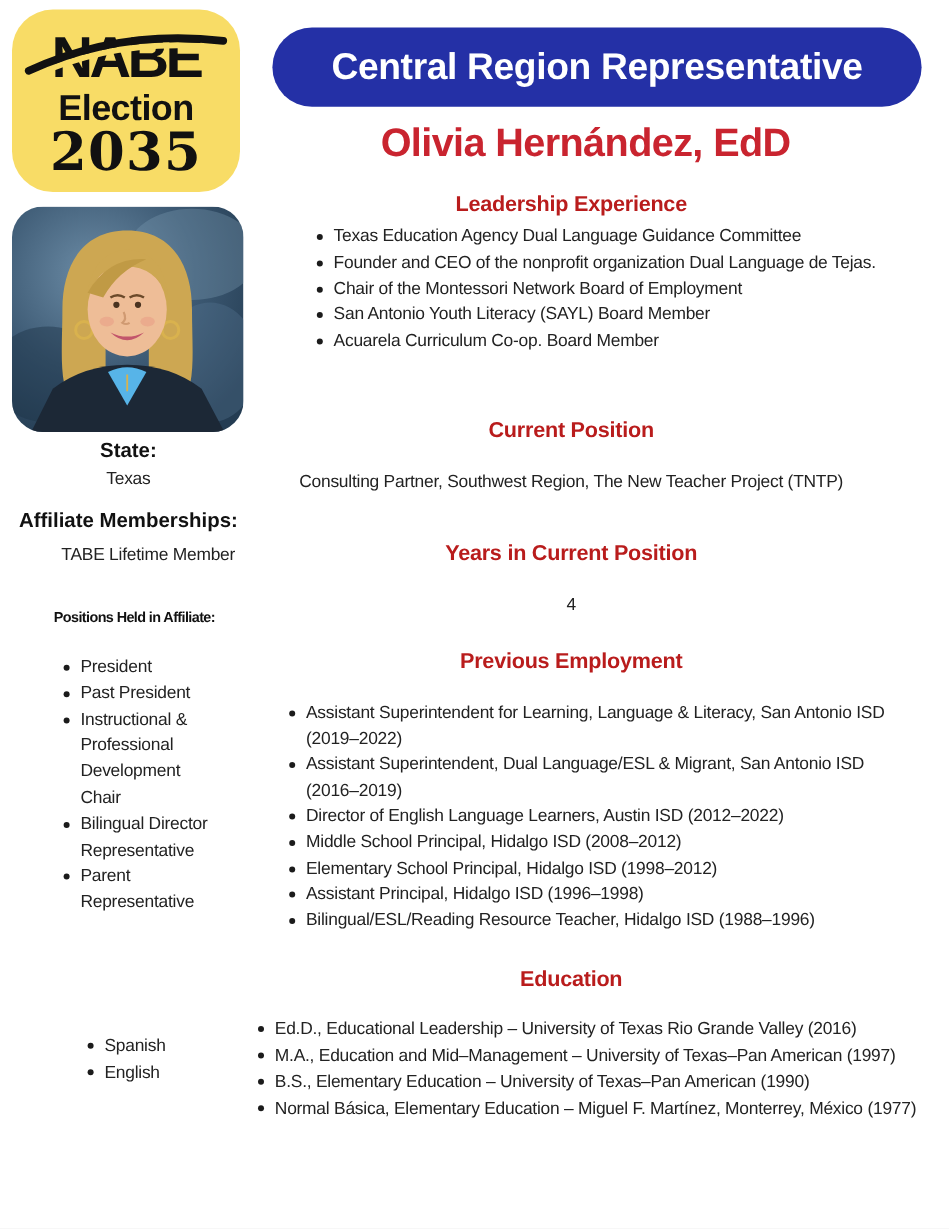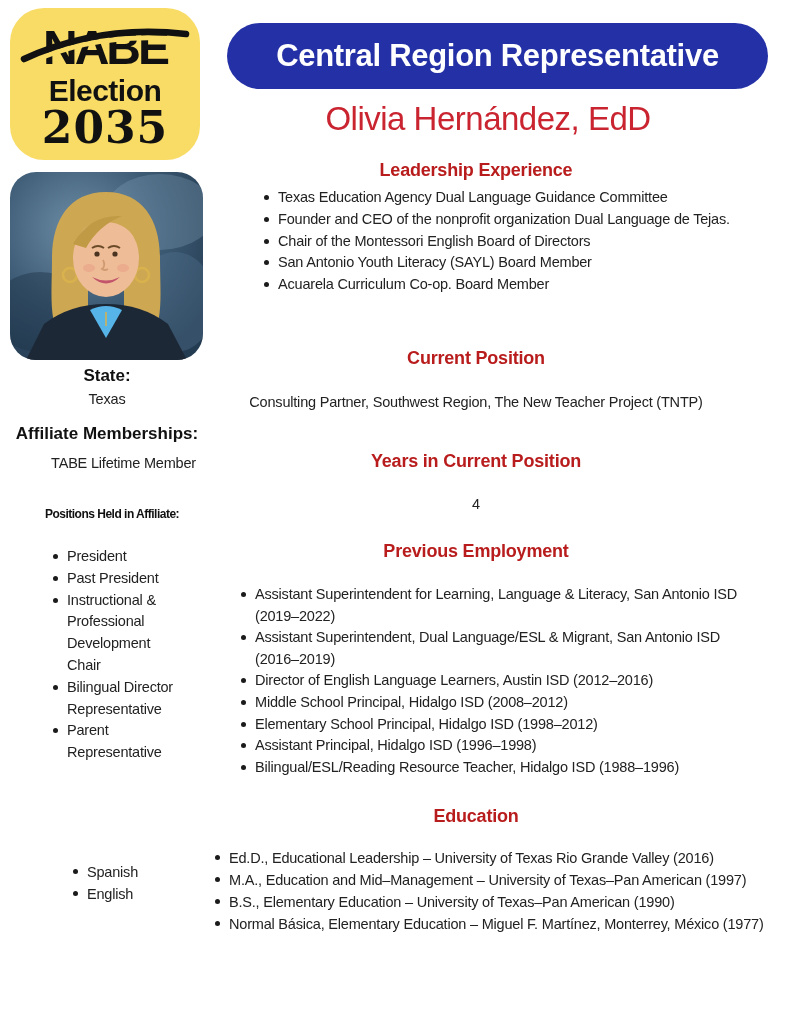--- a/index.html
+++ b/index.html
@@ -31,21 +31,21 @@
   .role-pill {
     left:227px; top:23px; width:541px; height:66px;
     background:#2430A6; border-radius:33px;
     display:flex; align-items:center; justify-content:center;
   }
   .role-pill span {
     color:#ffffff; font-size:31px; font-weight:800; letter-spacing:-0.3px; white-space:nowrap;
   }
   .candidate-name {
     left:208px; top:100px; width:560px; text-align:center;
-    color:#C9242F; font-size:33px; font-weight:400; letter-spacing:-0.5px; white-space:nowrap;
+    color:#C9242F; font-size:33px; font-weight:700; letter-spacing:-0.5px; white-space:nowrap;
   }
 
   
   .sec-h {
     left:206px; width:540px; text-align:center;
     font-size:18px; font-weight:800; letter-spacing:-0.2px; color:#b91c1c;
   }
 
   
   .body-txt { font-size:14.5px; letter-spacing:-0.2px; color:#222; line-height:21.6px; }
@@ -139,36 +139,36 @@
 
   <ul class="abs dots body-txt" style="left:72px; top:861px; width:120px; line-height:22px;">
     <li>Spanish</li>
     <li>English</li>
   </ul>
 
   <div class="abs sec-h" style="top:160px;">Leadership Experience</div>
   <ul class="abs dots body-txt" style="left:263px; top:187px; width:505px; line-height:21.8px;">
     <li>Texas Education Agency Dual Language Guidance Committee</li>
     <li>Founder and CEO of the nonprofit organization Dual Language de Tejas.</li>
-    <li>Chair of the Montessori English Board of Directors</li>
+    <li>Chair of the Montessori Network Board of Employment</li>
     <li>San Antonio Youth Literacy (SAYL) Board Member</li>
     <li>Acuarela Curriculum Co-op. Board Member</li>
   </ul>
 
   <div class="abs sec-h" style="top:348px;">Current Position</div>
   <div class="abs body-txt" style="left:206px; top:392px; width:540px; text-align:center;">Consulting Partner, Southwest Region, The New Teacher Project (TNTP)</div>
 
   <div class="abs sec-h" style="top:451px;">Years in Current Position</div>
   <div class="abs body-txt" style="left:206px; top:494px; width:540px; text-align:center;">4</div>
 
   <div class="abs sec-h" style="top:541px;">Previous Employment</div>
   <ul class="abs dots body-txt" style="left:240px; top:584px; width:515px; line-height:21.6px;">
     <li>Assistant Superintendent for Learning, Language &amp; Literacy, San Antonio ISD (2019–2022)</li>
     <li>Assistant Superintendent, Dual Language/ESL &amp; Migrant, San Antonio ISD (2016–2019)</li>
-    <li>Director of English Language Learners, Austin ISD (2012–2016)</li>
+    <li>Director of English Language Learners, Austin ISD (2012–2022)</li>
     <li>Middle School Principal, Hidalgo ISD (2008–2012)</li>
     <li>Elementary School Principal, Hidalgo ISD (1998–2012)</li>
     <li>Assistant Principal, Hidalgo ISD (1996–1998)</li>
     <li>Bilingual/ESL/Reading Resource Teacher, Hidalgo ISD (1988–1996)</li>
   </ul>
 
   <div class="abs sec-h" style="top:806px;">Education</div>
   <ul class="abs dots body-txt" style="left:214px; top:847px; width:576px; line-height:22px;">
     <li>Ed.D., Educational Leadership – University of Texas Rio Grande Valley (2016)</li>
     <li>M.A., Education and Mid–Management – University of Texas–Pan American (1997)</li>

